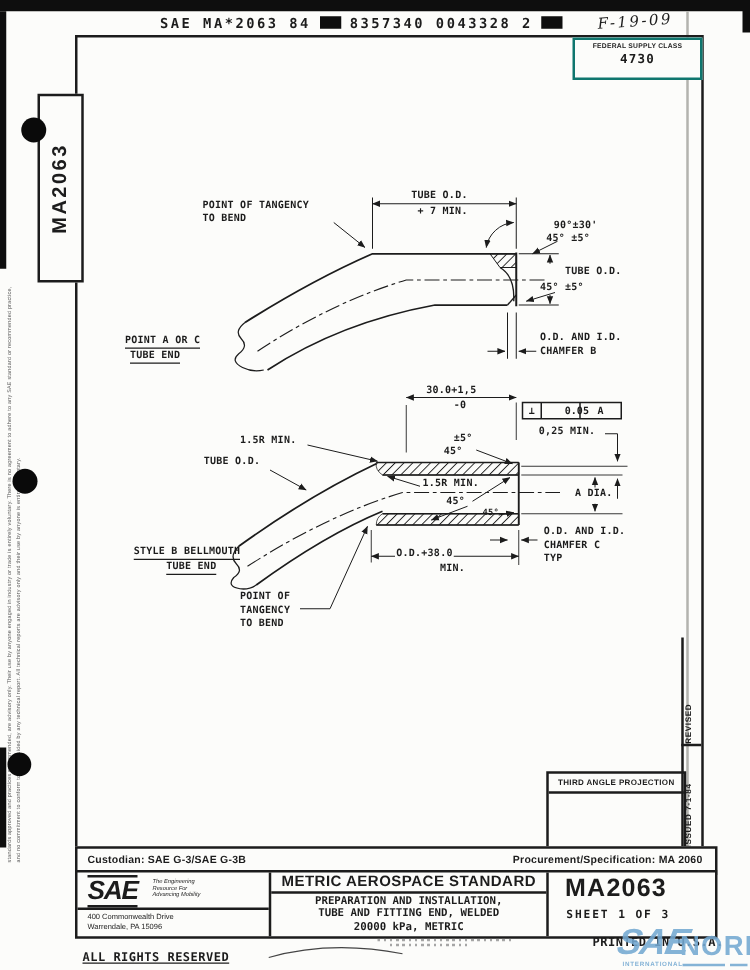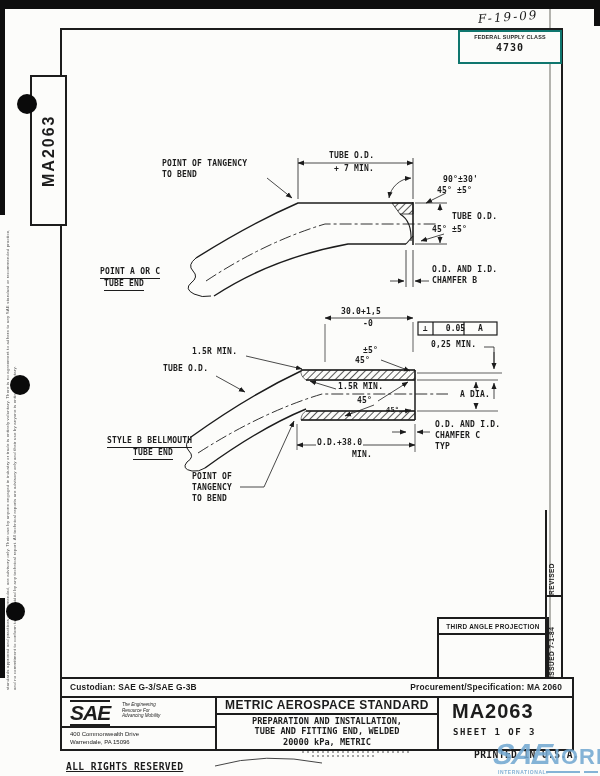--- a/index.html
+++ b/index.html
@@ -67,20 +67,23 @@
 <body>
 
 <div id="page">
 
   <div class="abs topbar"></div>
   <div class="abs edge" style="left:0;top:9px;width:5px;height:206px;"></div>
   <div class="abs edge" style="left:0;top:598px;width:5px;height:80px;"></div>
   <div class="abs edge" style="left:594px;top:0;width:6px;height:26px;"></div>
   <div class="abs scanline"></div>
 
+  <div class="abs code" style="left:128px;top:12px;">
+    <span>SAE MA*2063 84</span><span class="bblock"></span><span>8357340 0043328 2</span><span class="bblock"></span>
+  </div>
   <div class="abs handwrit" style="left:478px;top:10px;">F-19-09</div>
 
   <div class="abs frame"></div>
 
   <div class="abs fedbox">
     <div class="flabel">FEDERAL SUPPLY CLASS</div>
     <div class="fvalue">4730</div>
   </div>
 
   <div class="abs matab">
@@ -197,21 +200,21 @@
   <div class="lbl" style="left:452px;top:213px;">TUBE O.D.</div>
   <div class="lbl" style="left:432px;top:226px;">45° ±5°</div>
   <div class="lbl" style="left:432px;top:266px;">O.D. AND I.D.</div>
   <div class="lbl" style="left:432px;top:277px;">CHAMFER B</div>
   <div class="lbl ul" style="left:100px;top:268px;">POINT A OR C</div>
   <div class="lbl ul" style="left:104px;top:280px;">TUBE END</div>
 
   <div class="lbl bg" style="left:340px;top:308px;">30.0+1,5</div>
   <div class="lbl" style="left:363px;top:320px;">-0</div>
   <div class="fcfcell" style="left:418px;top:324px;width:15px;">⊥</div>
-  <div class="fcfcell" style="left:433px;top:324px;width:45px;">0.05</div>
+  <div class="fcfcell" style="left:433px;top:324px;width:31px;padding-left:13px;">0.05</div>
   <div class="fcfcell" style="left:464px;top:324px;width:33px;">A</div>
   <div class="lbl" style="left:431px;top:341px;">0,25 MIN.</div>
   <div class="lbl" style="left:192px;top:348px;">1.5R MIN.</div>
   <div class="lbl" style="left:163px;top:365px;">TUBE O.D.</div>
   <div class="lbl" style="left:363px;top:347px;">±5°</div>
   <div class="lbl" style="left:355px;top:357px;">45°</div>
   <div class="lbl bg" style="left:337px;top:383px;">1.5R MIN.</div>
   <div class="lbl" style="left:357px;top:397px;">45°</div>
   <div class="lbl" style="left:386px;top:407px;font-size:7px;">45°</div>
   <div class="lbl bg" style="left:459px;top:391px;">A DIA.</div>

